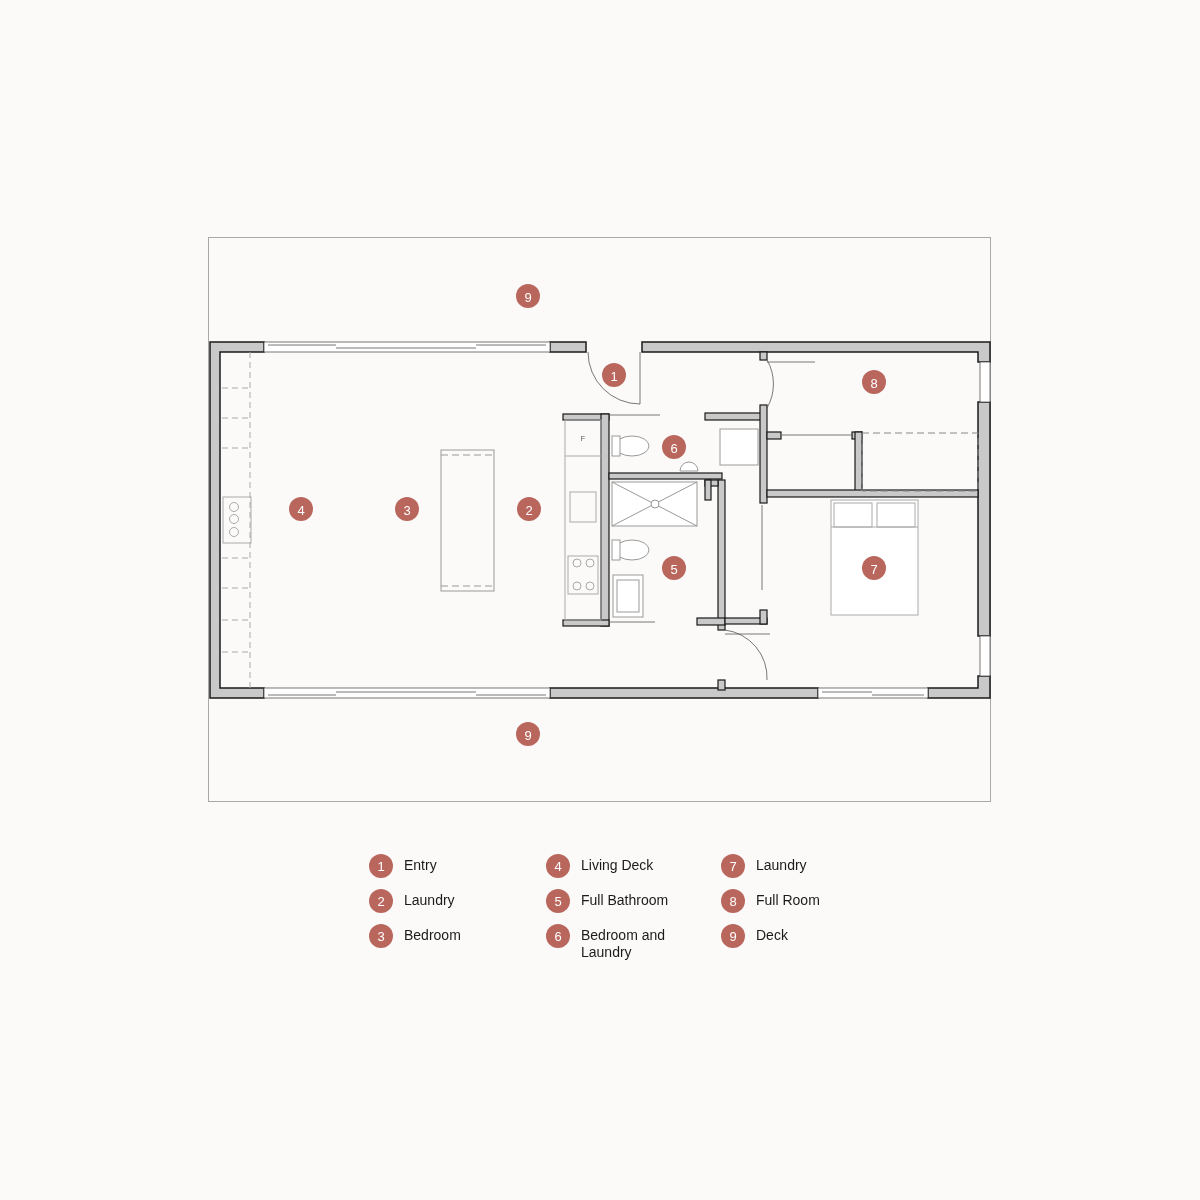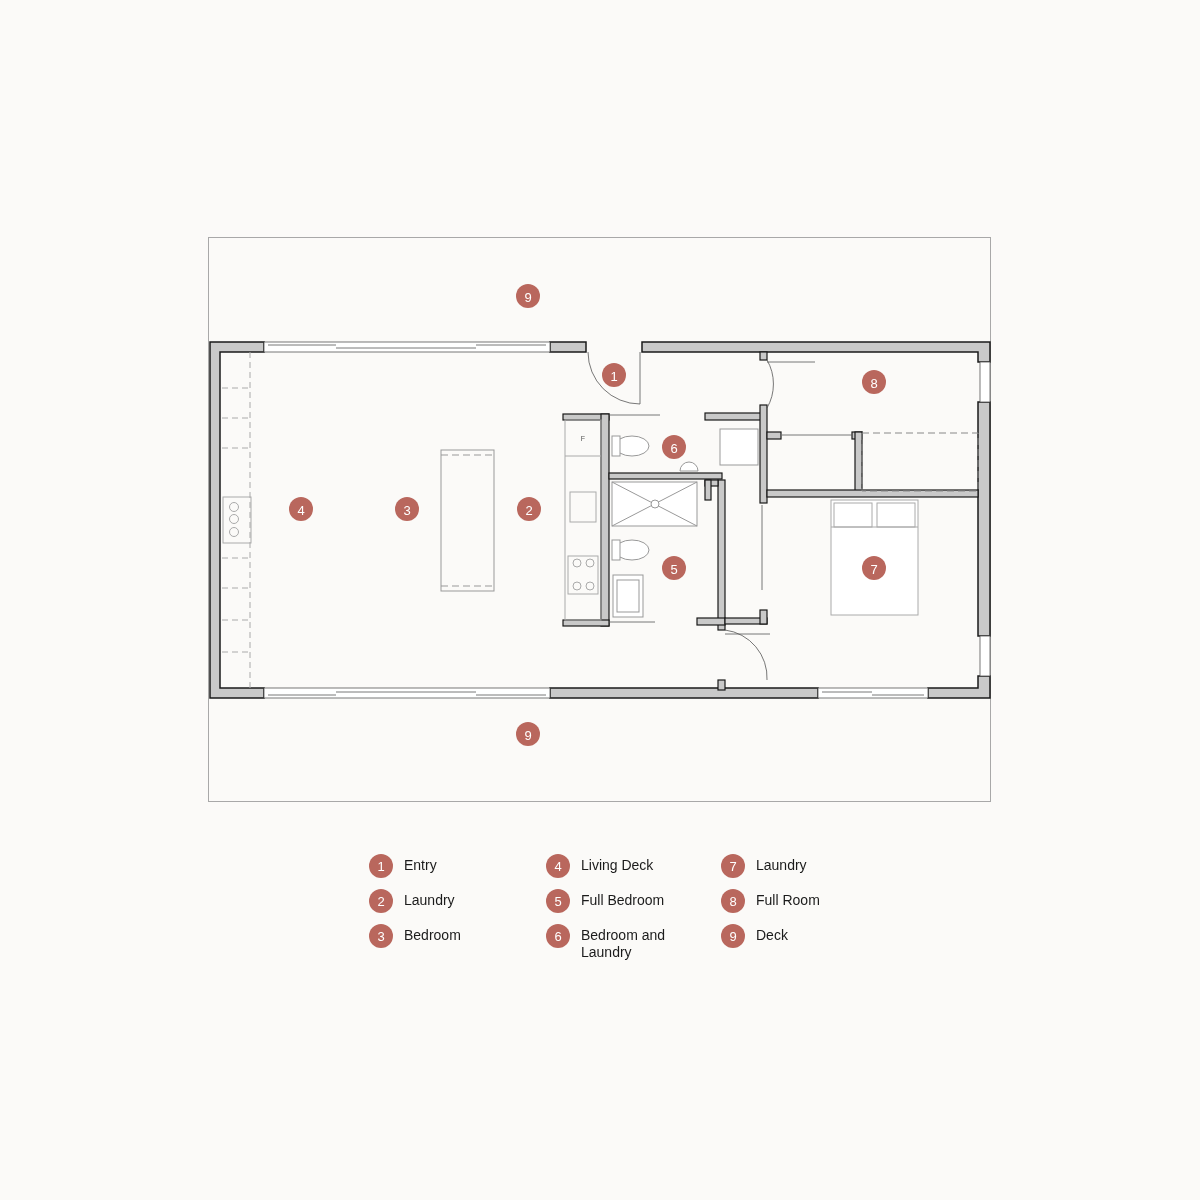--- a/index.html
+++ b/index.html
@@ -218,21 +218,21 @@
     <div class="legend-item" style="left: 0px; top: 70px;">
       <span class="legend-badge" style="background: rgb(185, 103, 93);">3</span>
       <span class="legend-label">Bedroom</span>
     </div>
     <div class="legend-item" style="left: 177px; top: 0px;">
       <span class="legend-badge" style="background: rgb(185, 103, 93);">4</span>
       <span class="legend-label">Living Deck</span>
     </div>
     <div class="legend-item" style="left: 177px; top: 35px;">
       <span class="legend-badge" style="background: rgb(185, 103, 93);">5</span>
-      <span class="legend-label">Full Bedroom</span>
+      <span class="legend-label">Full Bathroom</span>
     </div>
     <div class="legend-item" style="left: 177px; top: 70px;">
       <span class="legend-badge" style="background: rgb(185, 103, 93);">6</span>
       <span class="legend-label">Bedroom and Laundry</span>
     </div>
     <div class="legend-item" style="left: 352px; top: 0px;">
       <span class="legend-badge" style="background: rgb(185, 103, 93);">7</span>
       <span class="legend-label">Laundry</span>
     </div>
     <div class="legend-item" style="left: 352px; top: 35px;">

